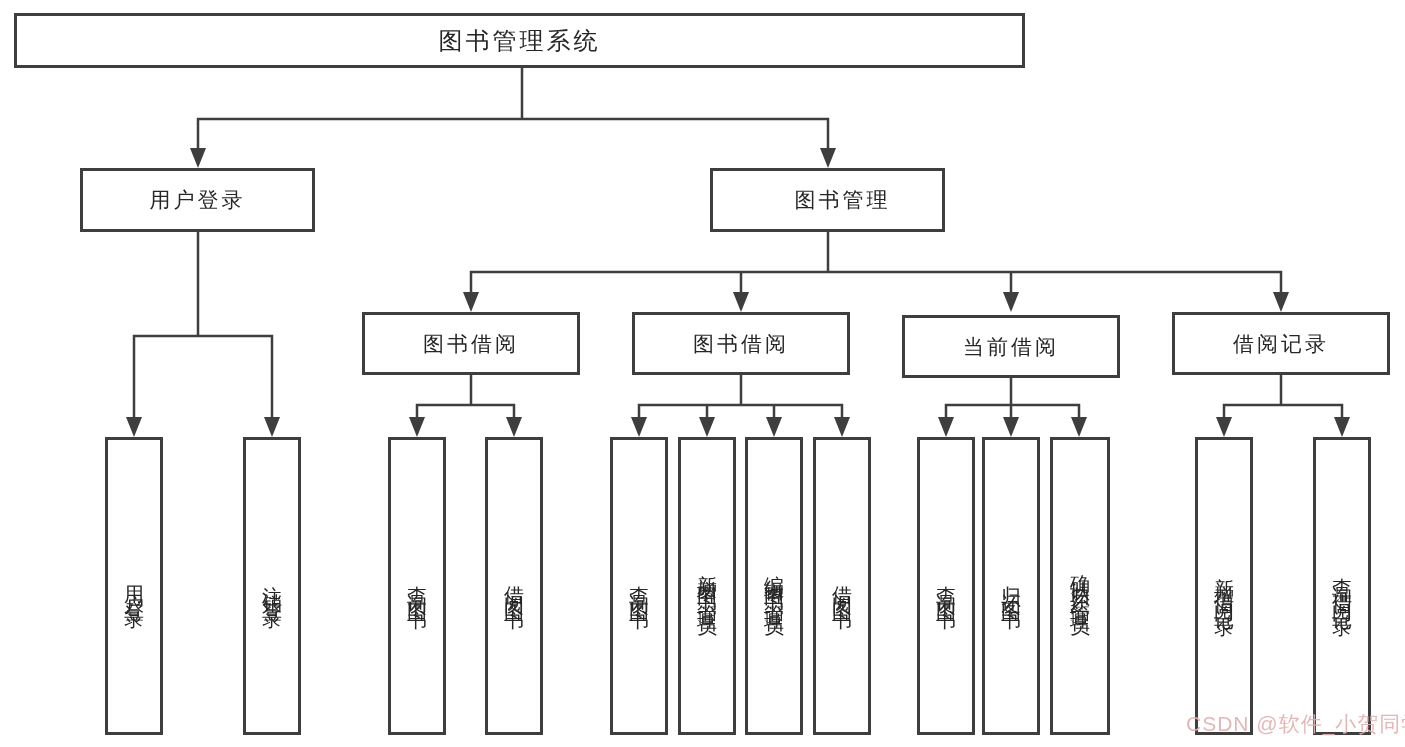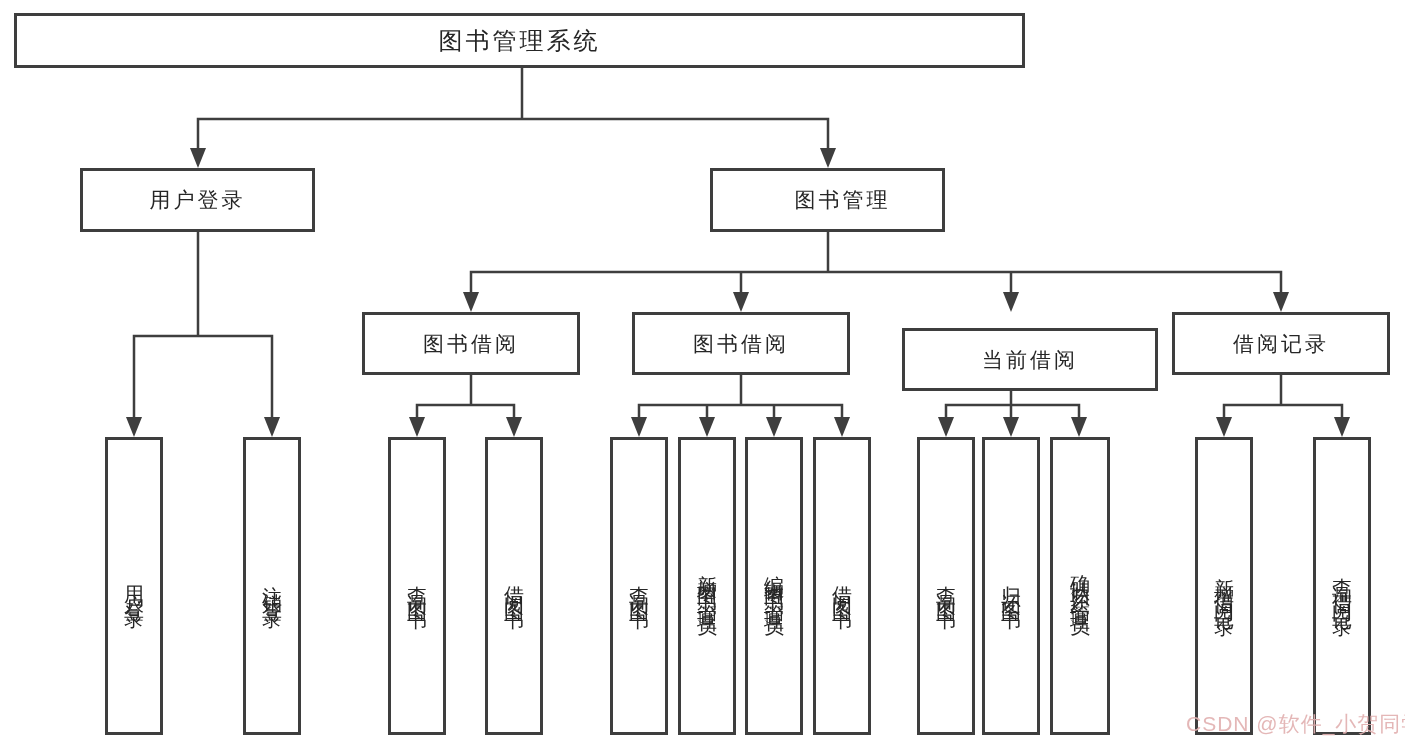--- a/index.html
+++ b/index.html
@@ -117,21 +117,21 @@
   <div class="hbox" style="left:710px; top:168px; width:235px; height:64px;padding-left:30px;">
     <span>图书管理</span>
   </div>
 
   <div class="hbox" style="left:362px; top:312px; width:218px; height:63px;">
     <span>图书借阅</span>
   </div>
   <div class="hbox" style="left:632px; top:312px; width:218px; height:63px;">
     <span>图书借阅</span>
   </div>
-  <div class="hbox" style="left:902px; top:328px; width:256px; height:63px;">
+  <div class="hbox" style="left:902px; top:315px; width:218px; height:63px;">
     <span>当前借阅</span>
   </div>
   <div class="hbox" style="left:1172px; top:312px; width:218px; height:63px;">
     <span>借阅记录</span>
   </div>
 
   <div class="leaf" style="left:105px;">
     <span>用户登录</span>
   </div>
   <div class="leaf" style="left:243px;">

